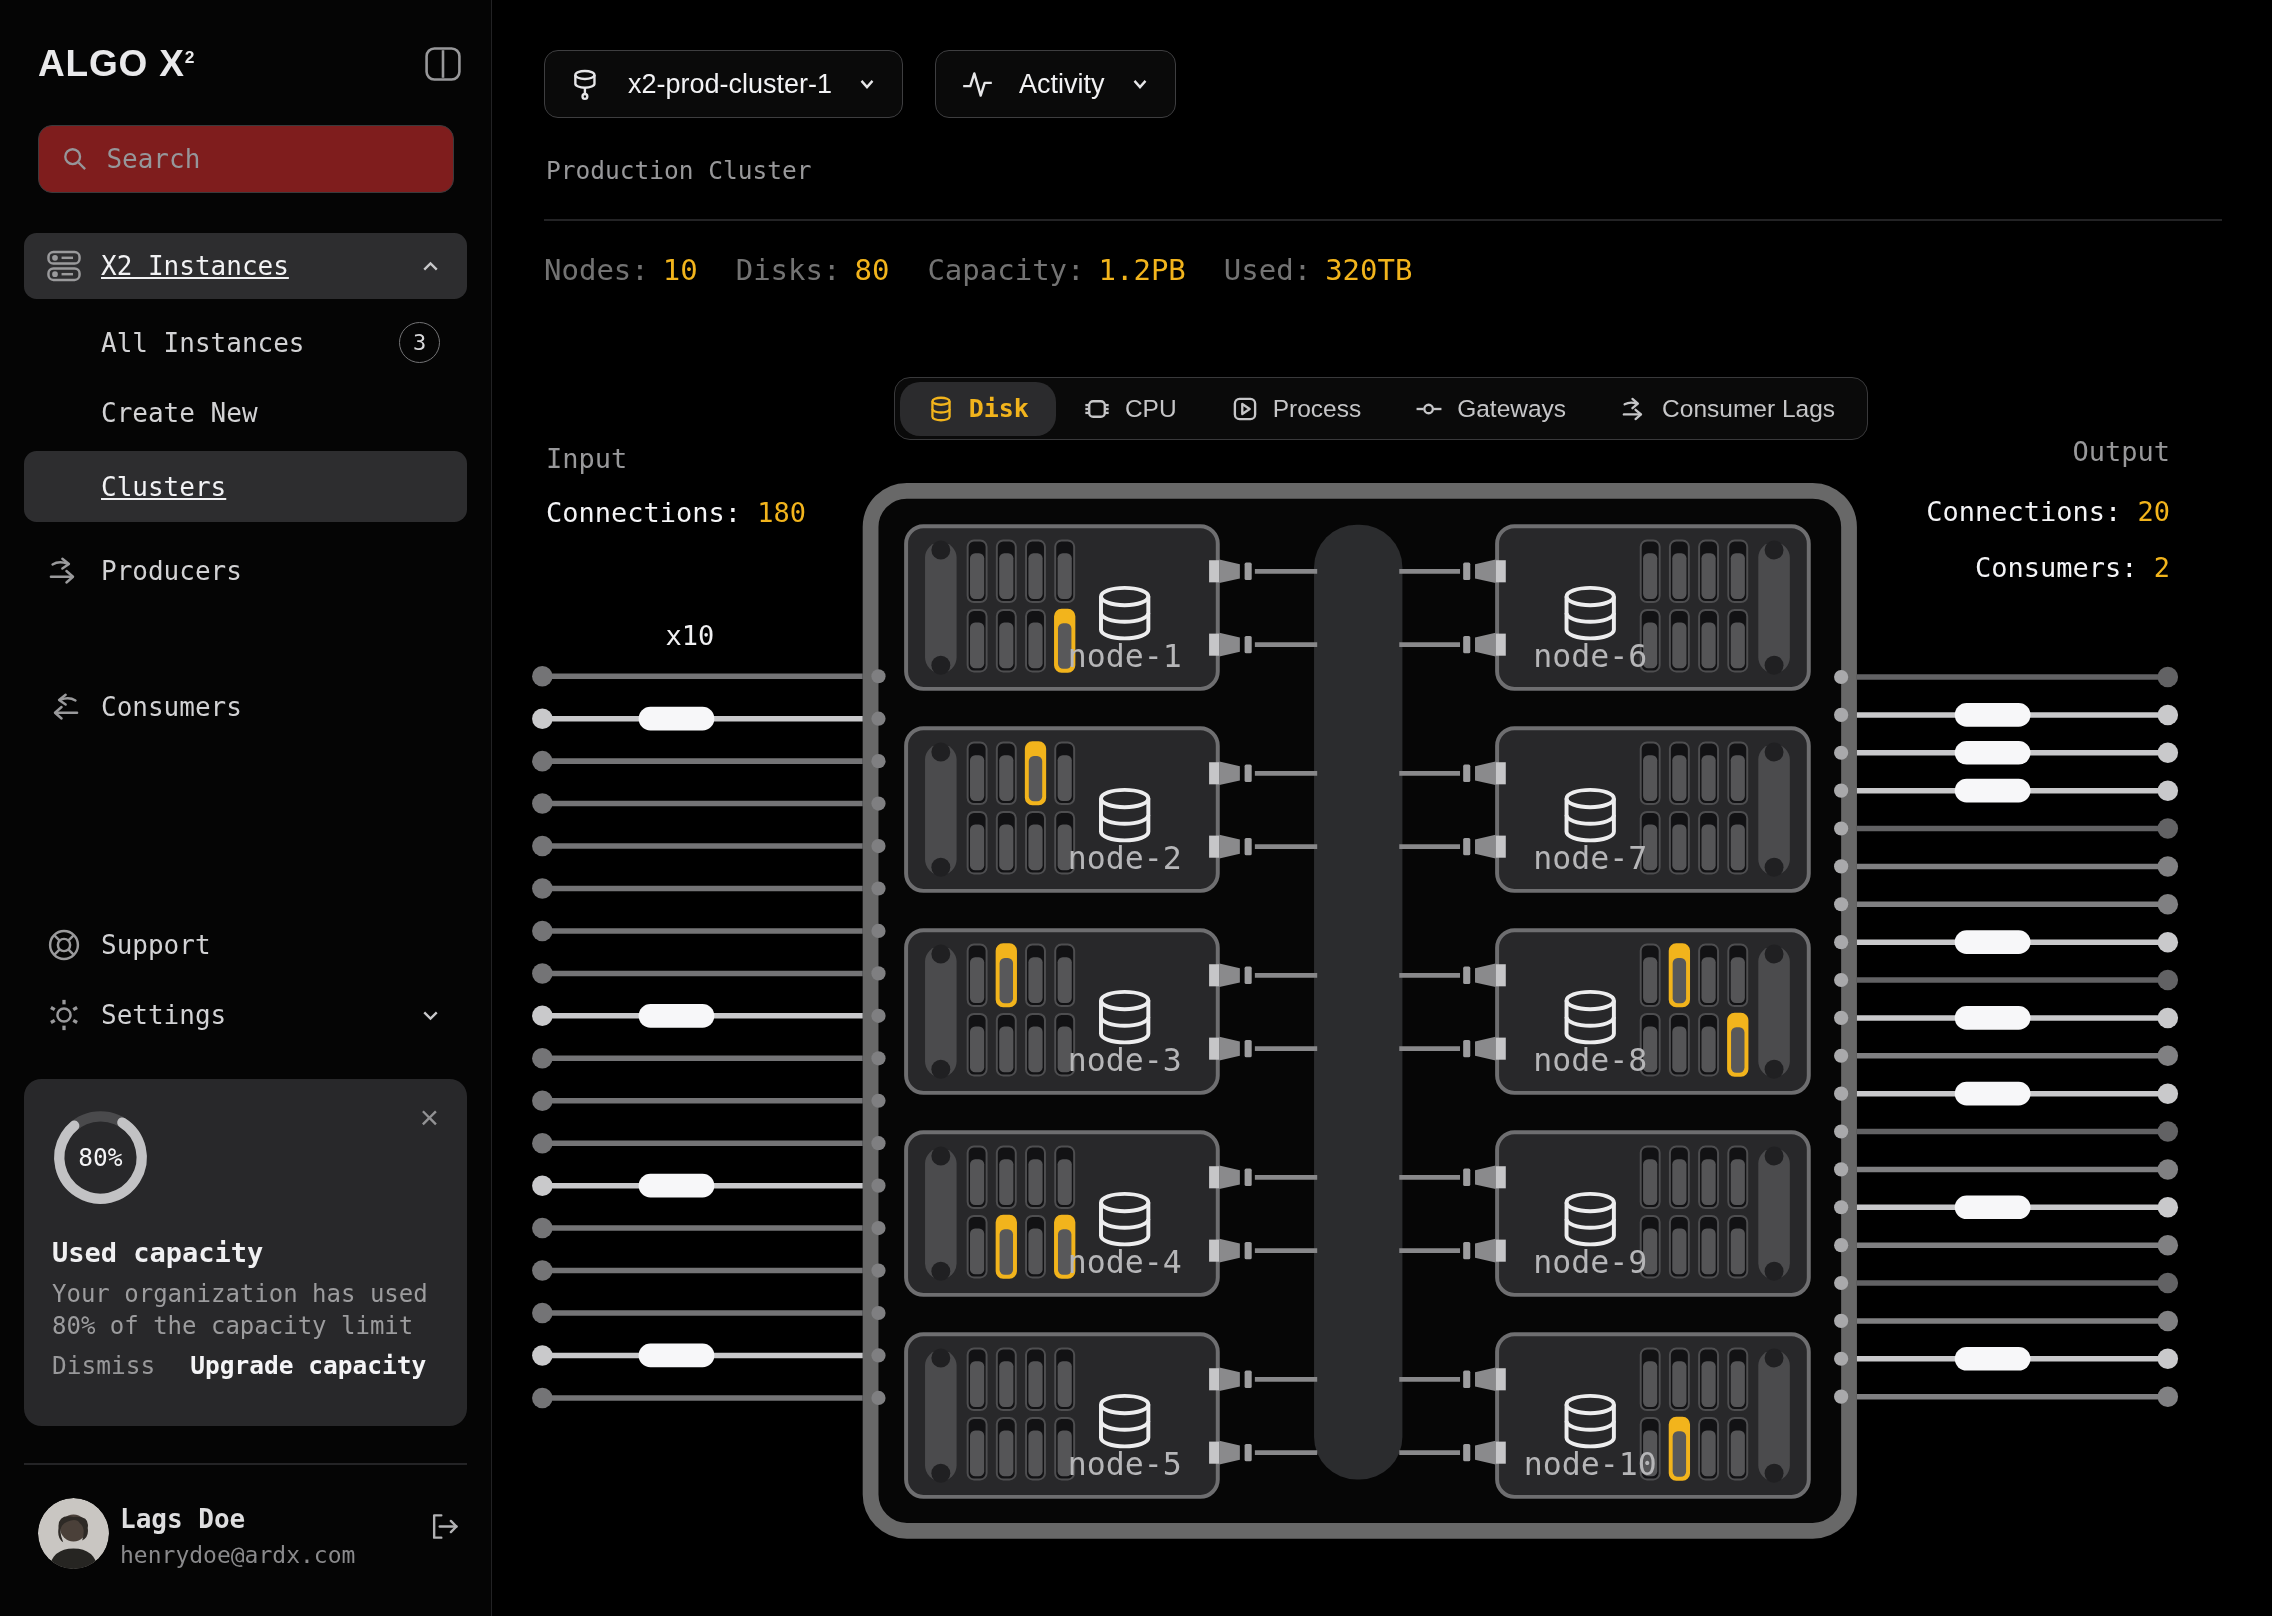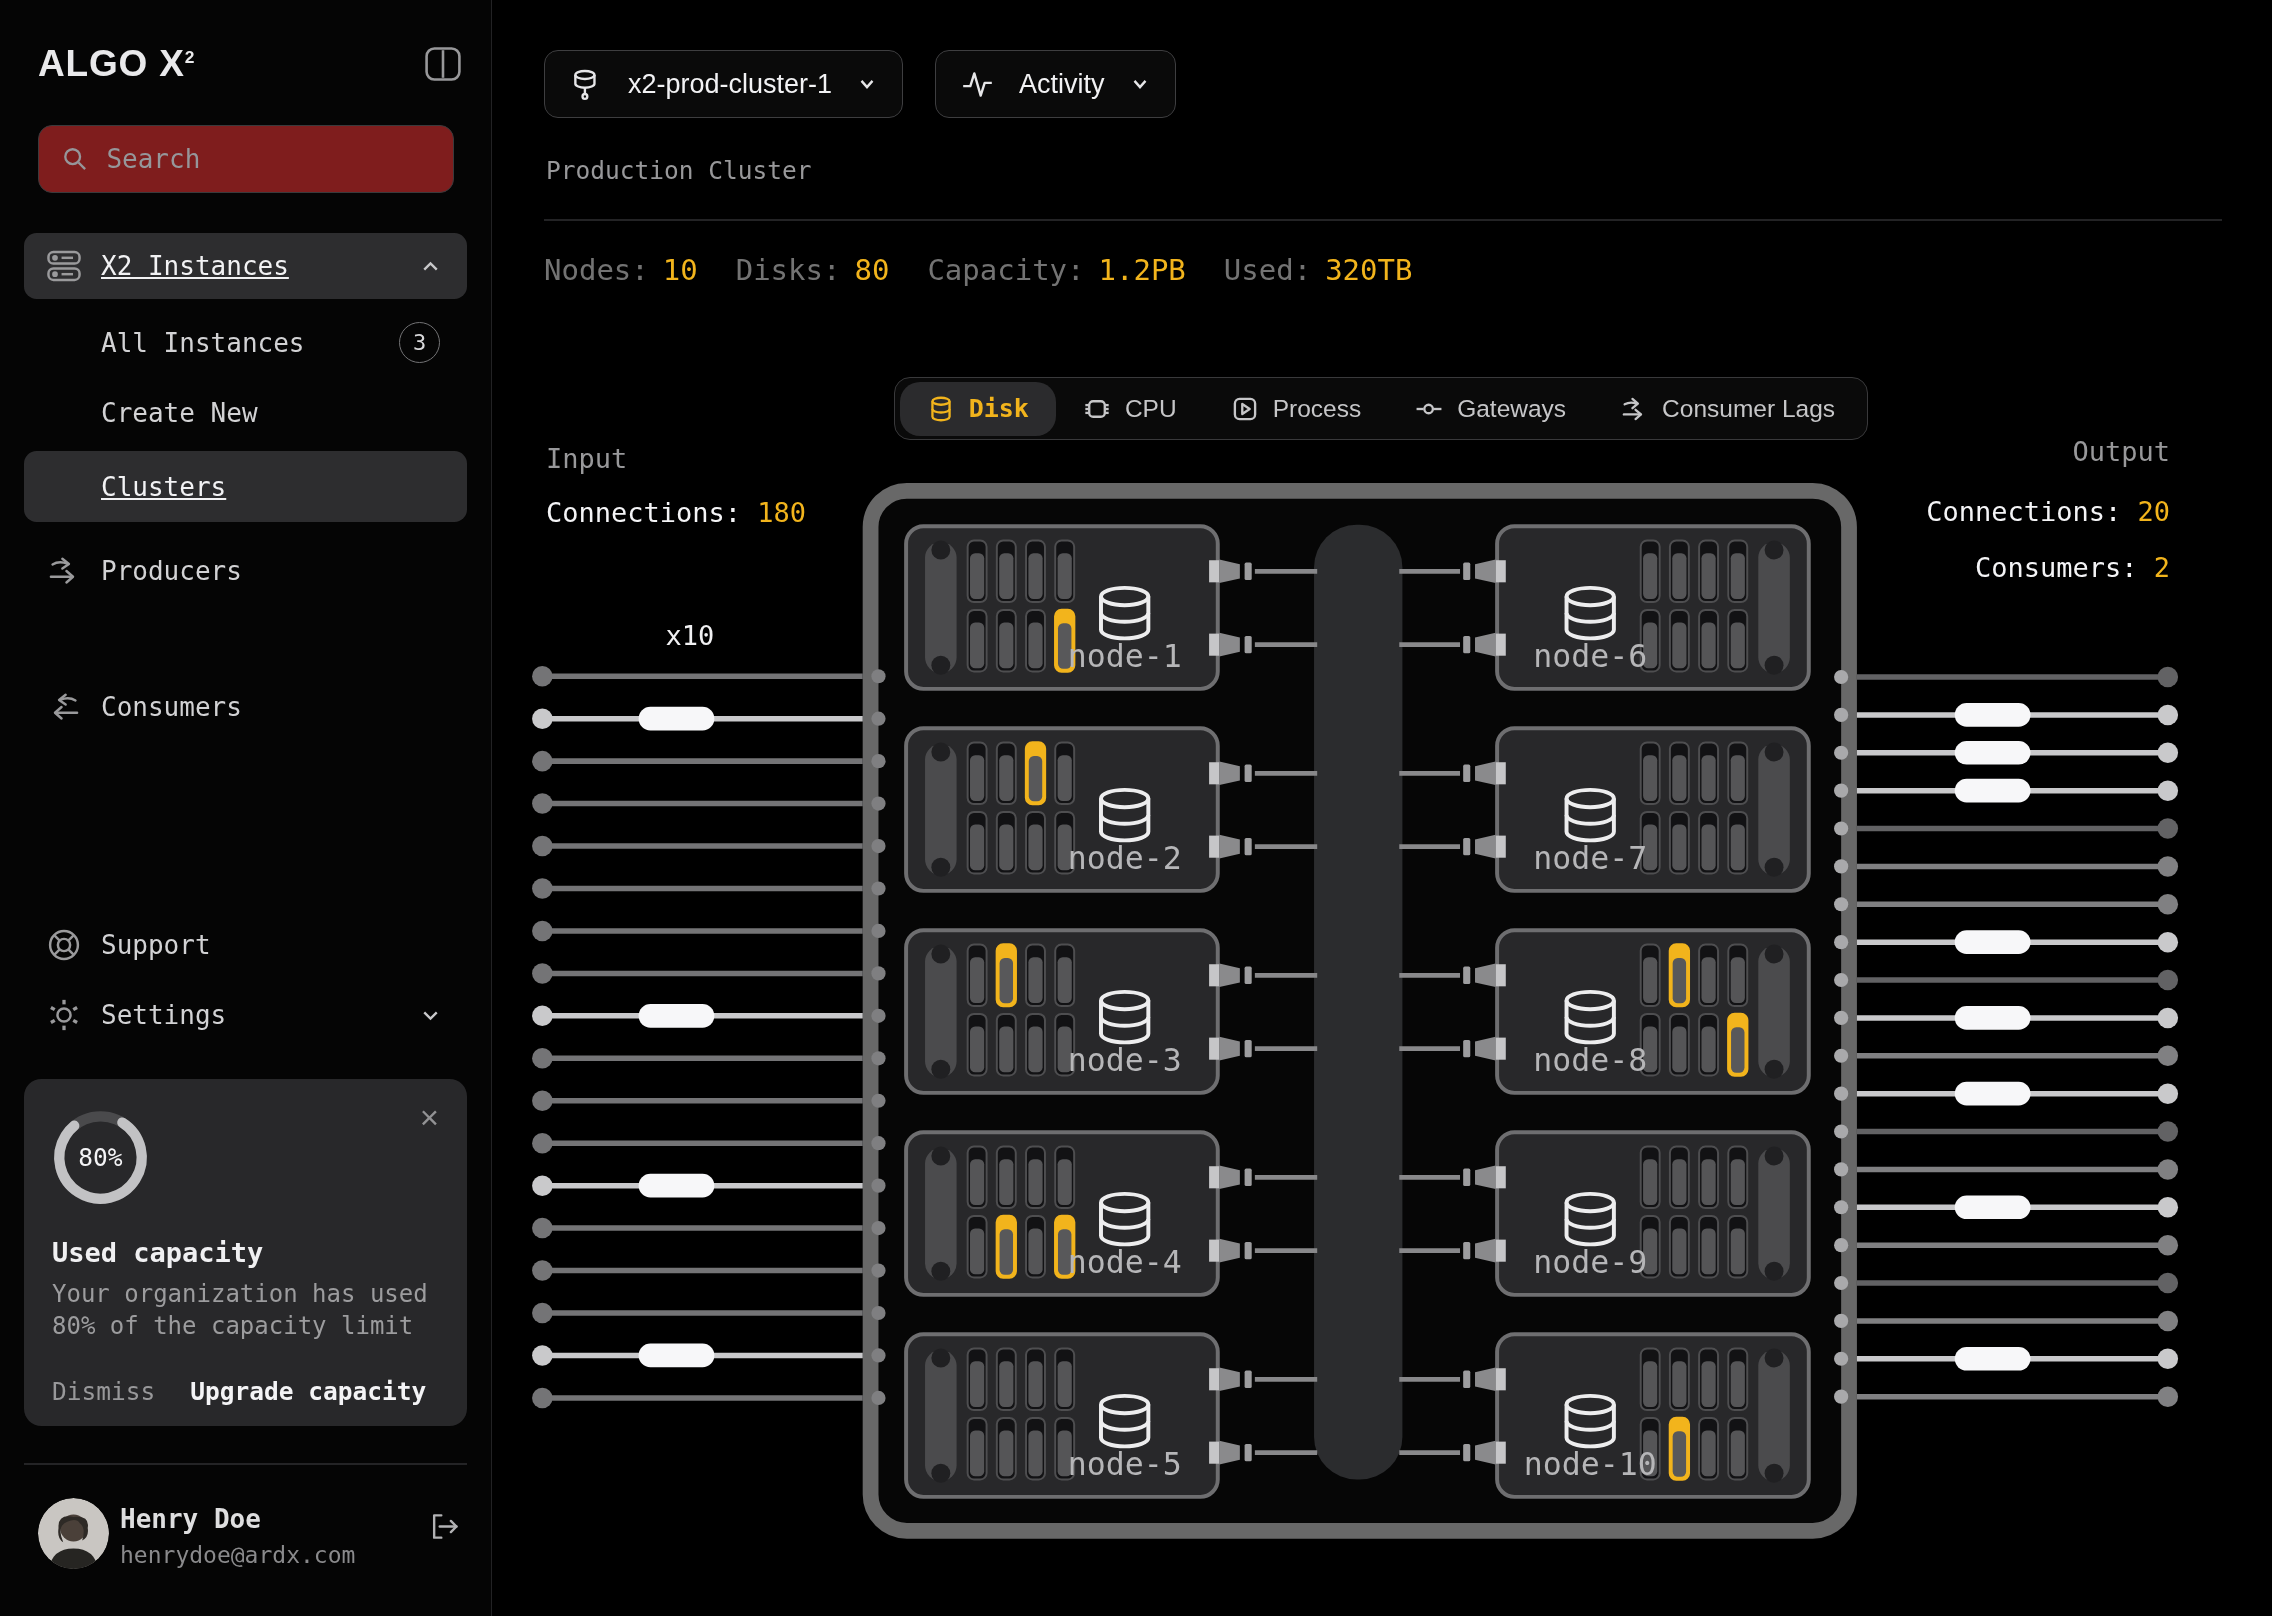--- a/index.html
+++ b/index.html
@@ -53,21 +53,21 @@
   
   #capacity-card {
     position:absolute; left:24px; top:1079px; width:443px; height:347px;
     background:#28282a; border-radius:17.4px; z-index:6;
   }
   .donut-wrap { position:absolute; left:25px; top:27px; width:103px; height:103px; }
   .donut-label { position:absolute; inset:0; display:flex; align-items:center; justify-content:center; font-size:24.5px; color:#f4f4f6; }
   .card-close { position:absolute; right:28px; top:22px; font-size:33px; color:#929294; font-family:"Liberation Sans",sans-serif; cursor:pointer; line-height:1; }
   .card-title { position:absolute; left:28px; top:158px; font-size:27px; font-weight:bold; color:#f0f0f2; }
   .card-body { position:absolute; left:28px; top:199px; width:388px; font-size:24px; line-height:32px; color:#9c9c9e; }
-  .card-actions { position:absolute; left:28px; top:298px; font-size:24.5px; display:flex; gap:35px; }
+  .card-actions { position:absolute; left:28px; top:272px; font-size:24.5px; display:flex; gap:35px; }
   .card-actions .dismiss { color:#98989a; cursor:pointer; }
   .card-actions .upgrade { color:#f4f4f6; font-weight:bold; cursor:pointer; }
 
   .sidebar-divider { position:absolute; left:24px; right:24px; top:1463px; height:1.6px; background:#242426; }
 
   #user-row { position:absolute; left:38px; top:1498px; right:24px; height:76px; }
   .avatar { position:absolute; left:0; top:0; width:71px; height:71px; border-radius:50%; overflow:hidden; }
   .user-name { position:absolute; left:82px; top:6.3px; font-size:26px; font-weight:bold; color:#dededf; }
   .user-email { position:absolute; left:82px; top:44px; font-size:23px; color:#8a8a8c; }
   .logout { position:absolute; right:4.7px; top:11px; cursor:pointer; }
@@ -802,21 +802,21 @@
 
   <div id="user-row">
     <span class="avatar">
       <svg width="71" height="71" viewBox="0 0 90 90">
         <circle cx="45" cy="45" r="45" fill="#c9c6c2"></circle>
         <circle cx="45" cy="38" r="17" fill="#4a4039"></circle>
         <path d="M45 24 q-20 -4 -19 14 q-2 14 6 18 q-9 -20 5 -26 q12 -5 16 2 q8 6 3 22 q9 -5 7 -16 q3 -16 -18 -14 Z" fill="#2e2a26"></path>
         <path d="M14 90 q4 -26 31 -26 q27 0 31 26 Z" fill="#262522"></path>
       </svg>
     </span>
-    <div class="user-name">Henry Doe</div>
+    <div class="user-name">Lags Doe</div>
     <div class="user-email">henrydoe@ardx.com</div>
     <span class="logout">
       <svg width="35" height="35" viewBox="0 0 44 44" fill="none" stroke="#b2b2b4" stroke-width="3" stroke-linecap="round" stroke-linejoin="round">
         <path d="M18 8 H9 V36 H18"></path>
           <line x1="16" y1="22" x2="37" y2="22"></line>
           <polyline points="30,15 37,22 30,29"></polyline>
       </svg>
     </span>
   </div>
 </div>

